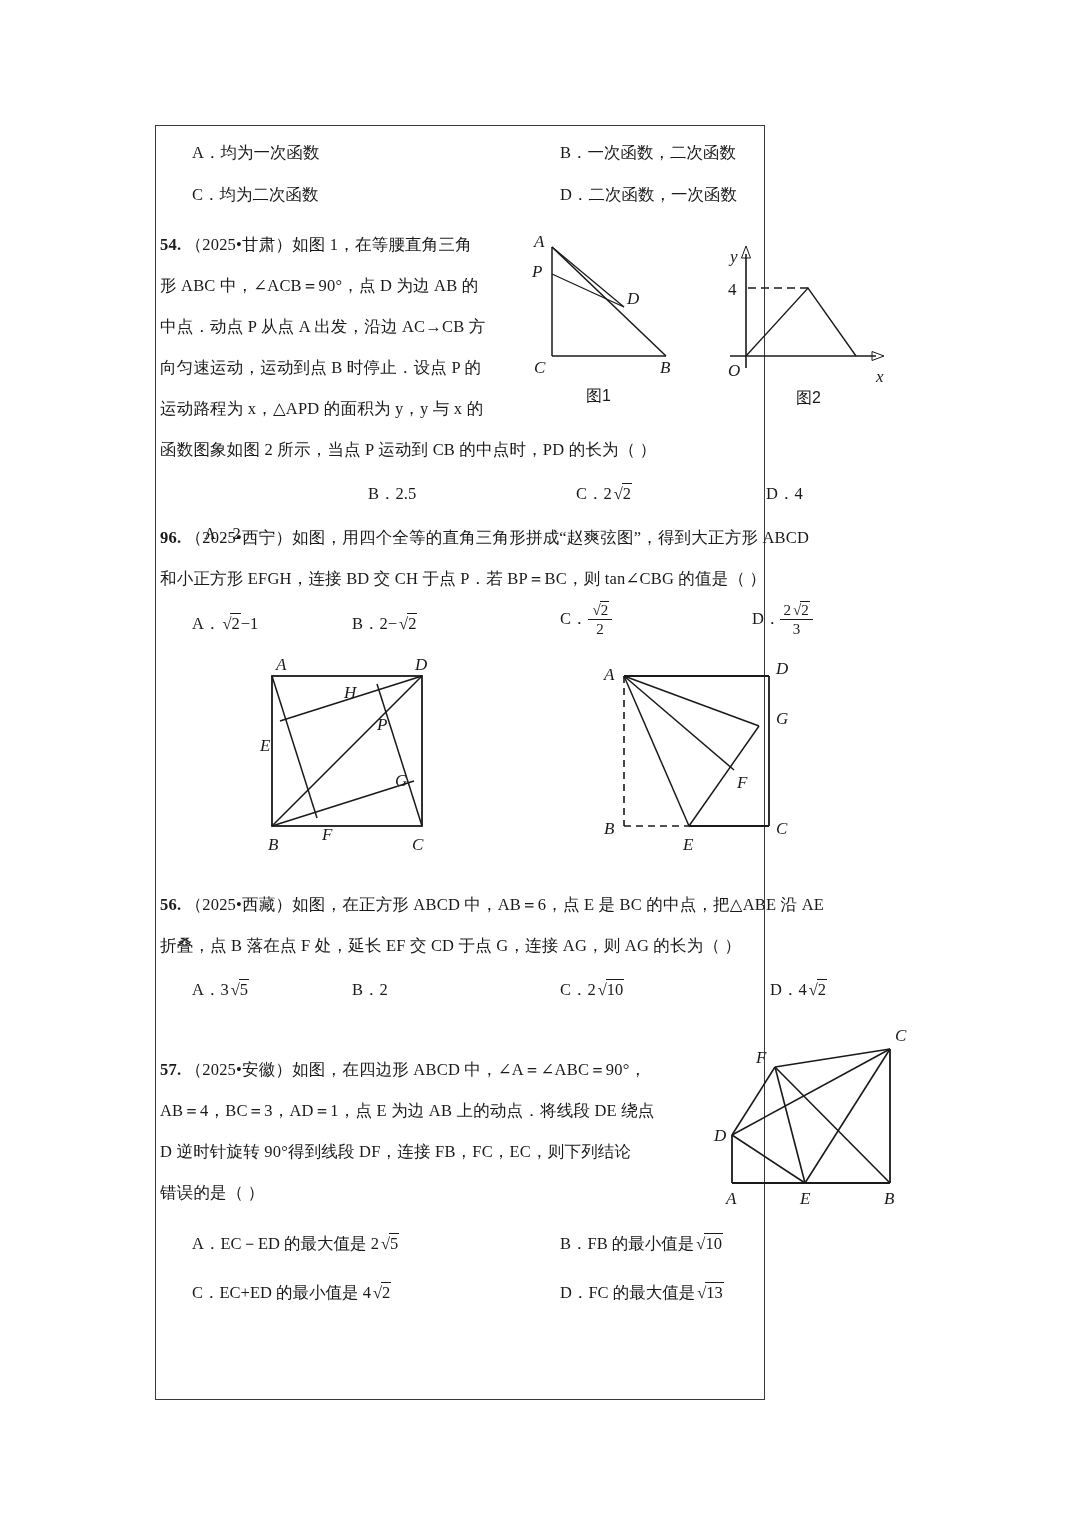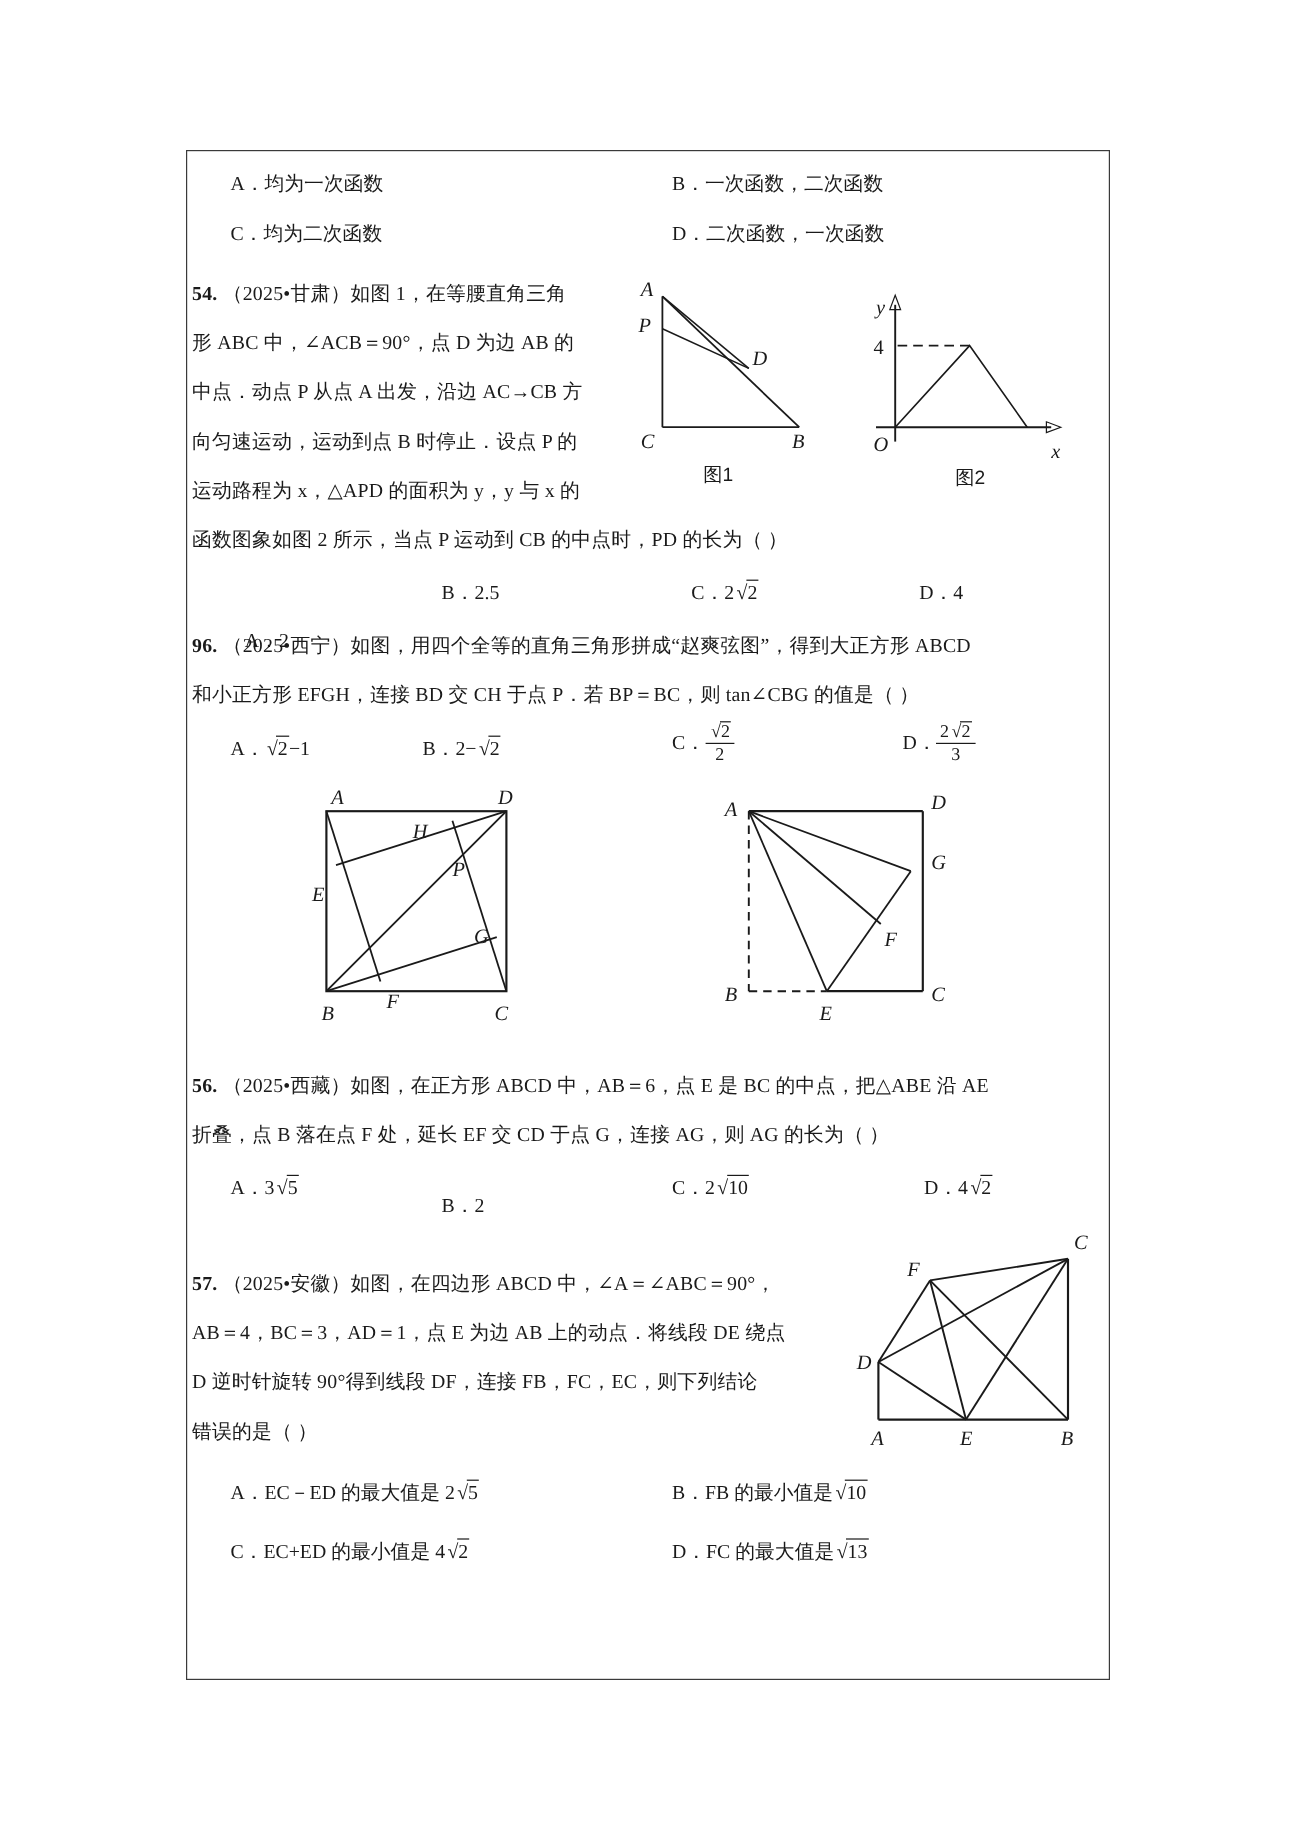--- a/index.html
+++ b/index.html
@@ -12,21 +12,21 @@
     height: 1527px;
     font-family: "Liberation Serif", "DejaVu Serif", serif;
     color: #1a1a1a;
     position: relative;
     overflow: hidden;
   }
   .page-frame {
     position: absolute;
     left: 155px;
     top: 125px;
-    width: 770px;
+    width: 610px;
     height: 1275px;
     border: 1.6px solid #3a3a3a;
     box-sizing: border-box;
     background: #ffffff;
   }
   .content {
     position: absolute;
     left: 0; top: 0;
     width: 770px;
     height: 1275px;
@@ -227,21 +227,21 @@
 
   <div class="qtext" style="left:4px; top:760px;">
     <span class="qnum">56.</span>
     <span>（2025•西藏）</span><span>如图，在正方形 ABCD 中，AB＝6，点 E 是 BC 的中点，把△ABE 沿 AE</span>
   </div>
   <div class="qtext" style="left:4px; top:801px;">折叠，点 B 落在点 F 处，延长 EF 交 CD 于点 G，连接 AG，则 AG 的长为（     ）</div>
 
   <div class="opt" style="left:36px; top:853px;">
     <span>A．3</span><span class="rad"><span class="radsym">√</span><span class="radand">5</span></span>
   </div>
-  <div class="opt" style="left:212px; top:853px;margin-top:15px;">B．2</div>
+  <div class="opt" style="left:196px; top:853px;">B．2</div>
   <div class="opt" style="left:404px; top:853px;">
     <span>C．2</span><span class="rad"><span class="radsym">√</span><span class="radand">10</span></span>
   </div>
   <div class="opt" style="left:596px; top:853px;margin-left:18px;">
     <span>D．4</span><span class="rad"><span class="radsym">√</span><span class="radand">2</span></span>
   </div>
 
   <div class="qtext" style="left:4px; top:925px;">
     <span class="qnum">57.</span>
     <span>（2025•安徽）</span><span>如图，在四边形 ABCD 中，∠A＝∠ABC＝90°，</span>

